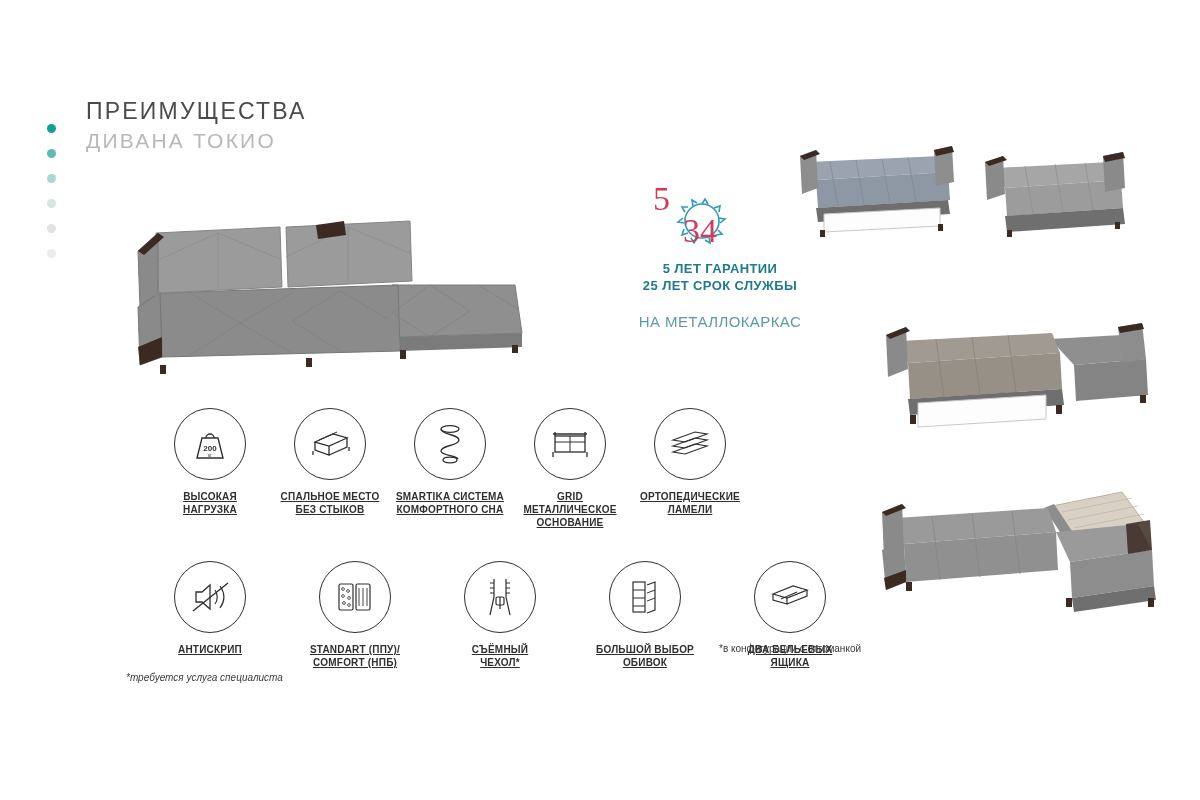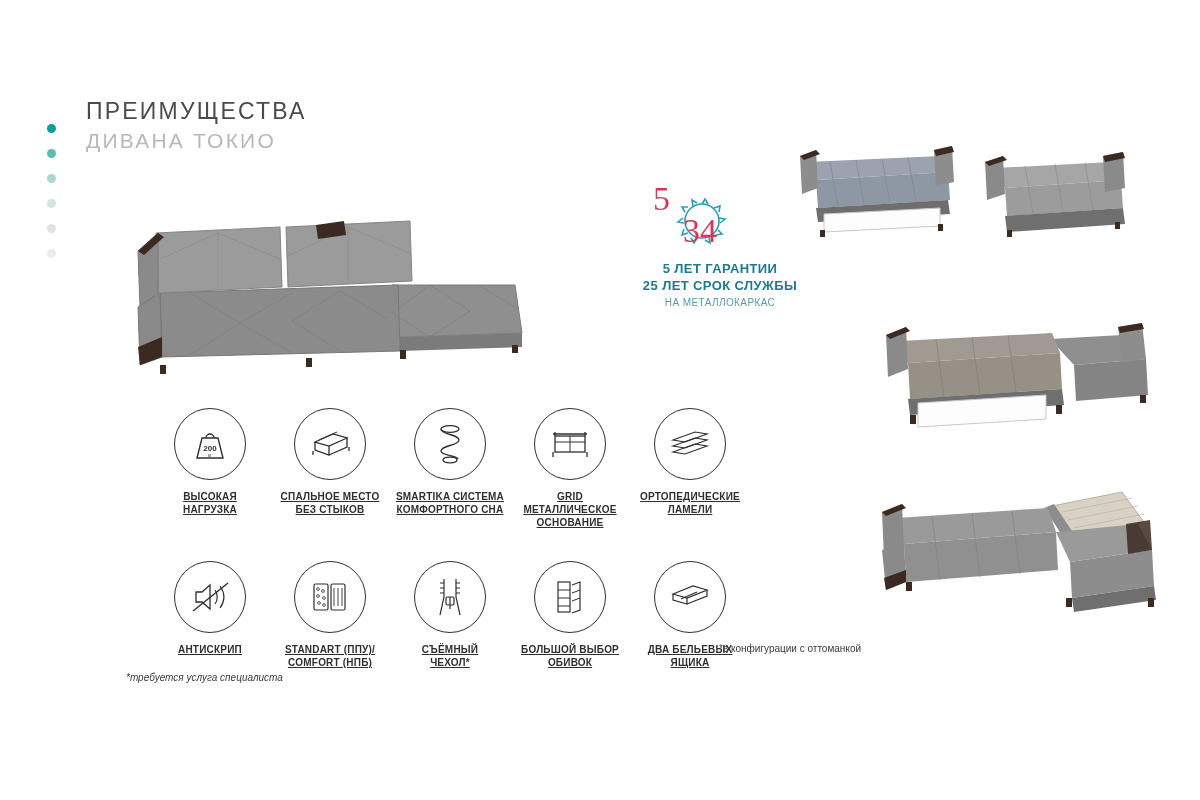--- a/index.html
+++ b/index.html
@@ -99,24 +99,24 @@
   }
   .guarantee .g-line1,
   .guarantee .g-line2 {
     font-size: 13px;
     color: #1f7a8c;
     letter-spacing: 0.4px;
     font-weight: 700;
     line-height: 17px;
   }
   .guarantee .g-line3 {
-    font-size: 10px;
+    font-size: 15px;
     color: #5a9aa8;
     letter-spacing: 0.4px;
-    margin-top: 3px;
+    margin-top: 19px;
   }
 
   
   .shot {
     position: absolute;
   }
 
   
   .features {
     position: absolute;
@@ -147,20 +147,21 @@
     font-size: 10px;
     font-weight: 700;
     color: #2f2f2f;
     line-height: 13px;
     letter-spacing: 0.2px;
     text-transform: uppercase;
     text-decoration: underline;
   }
   .feature-row.second {
     margin-top: 32px;
+    justify-content: space-between;
   }
   .note-ottoman {
     position: absolute;
     left: 697px;
     top: 643px;
     font-size: 10px;
     color: #3a3a3a;
     padding-left: 22px;
   }
   .note-specialist {

